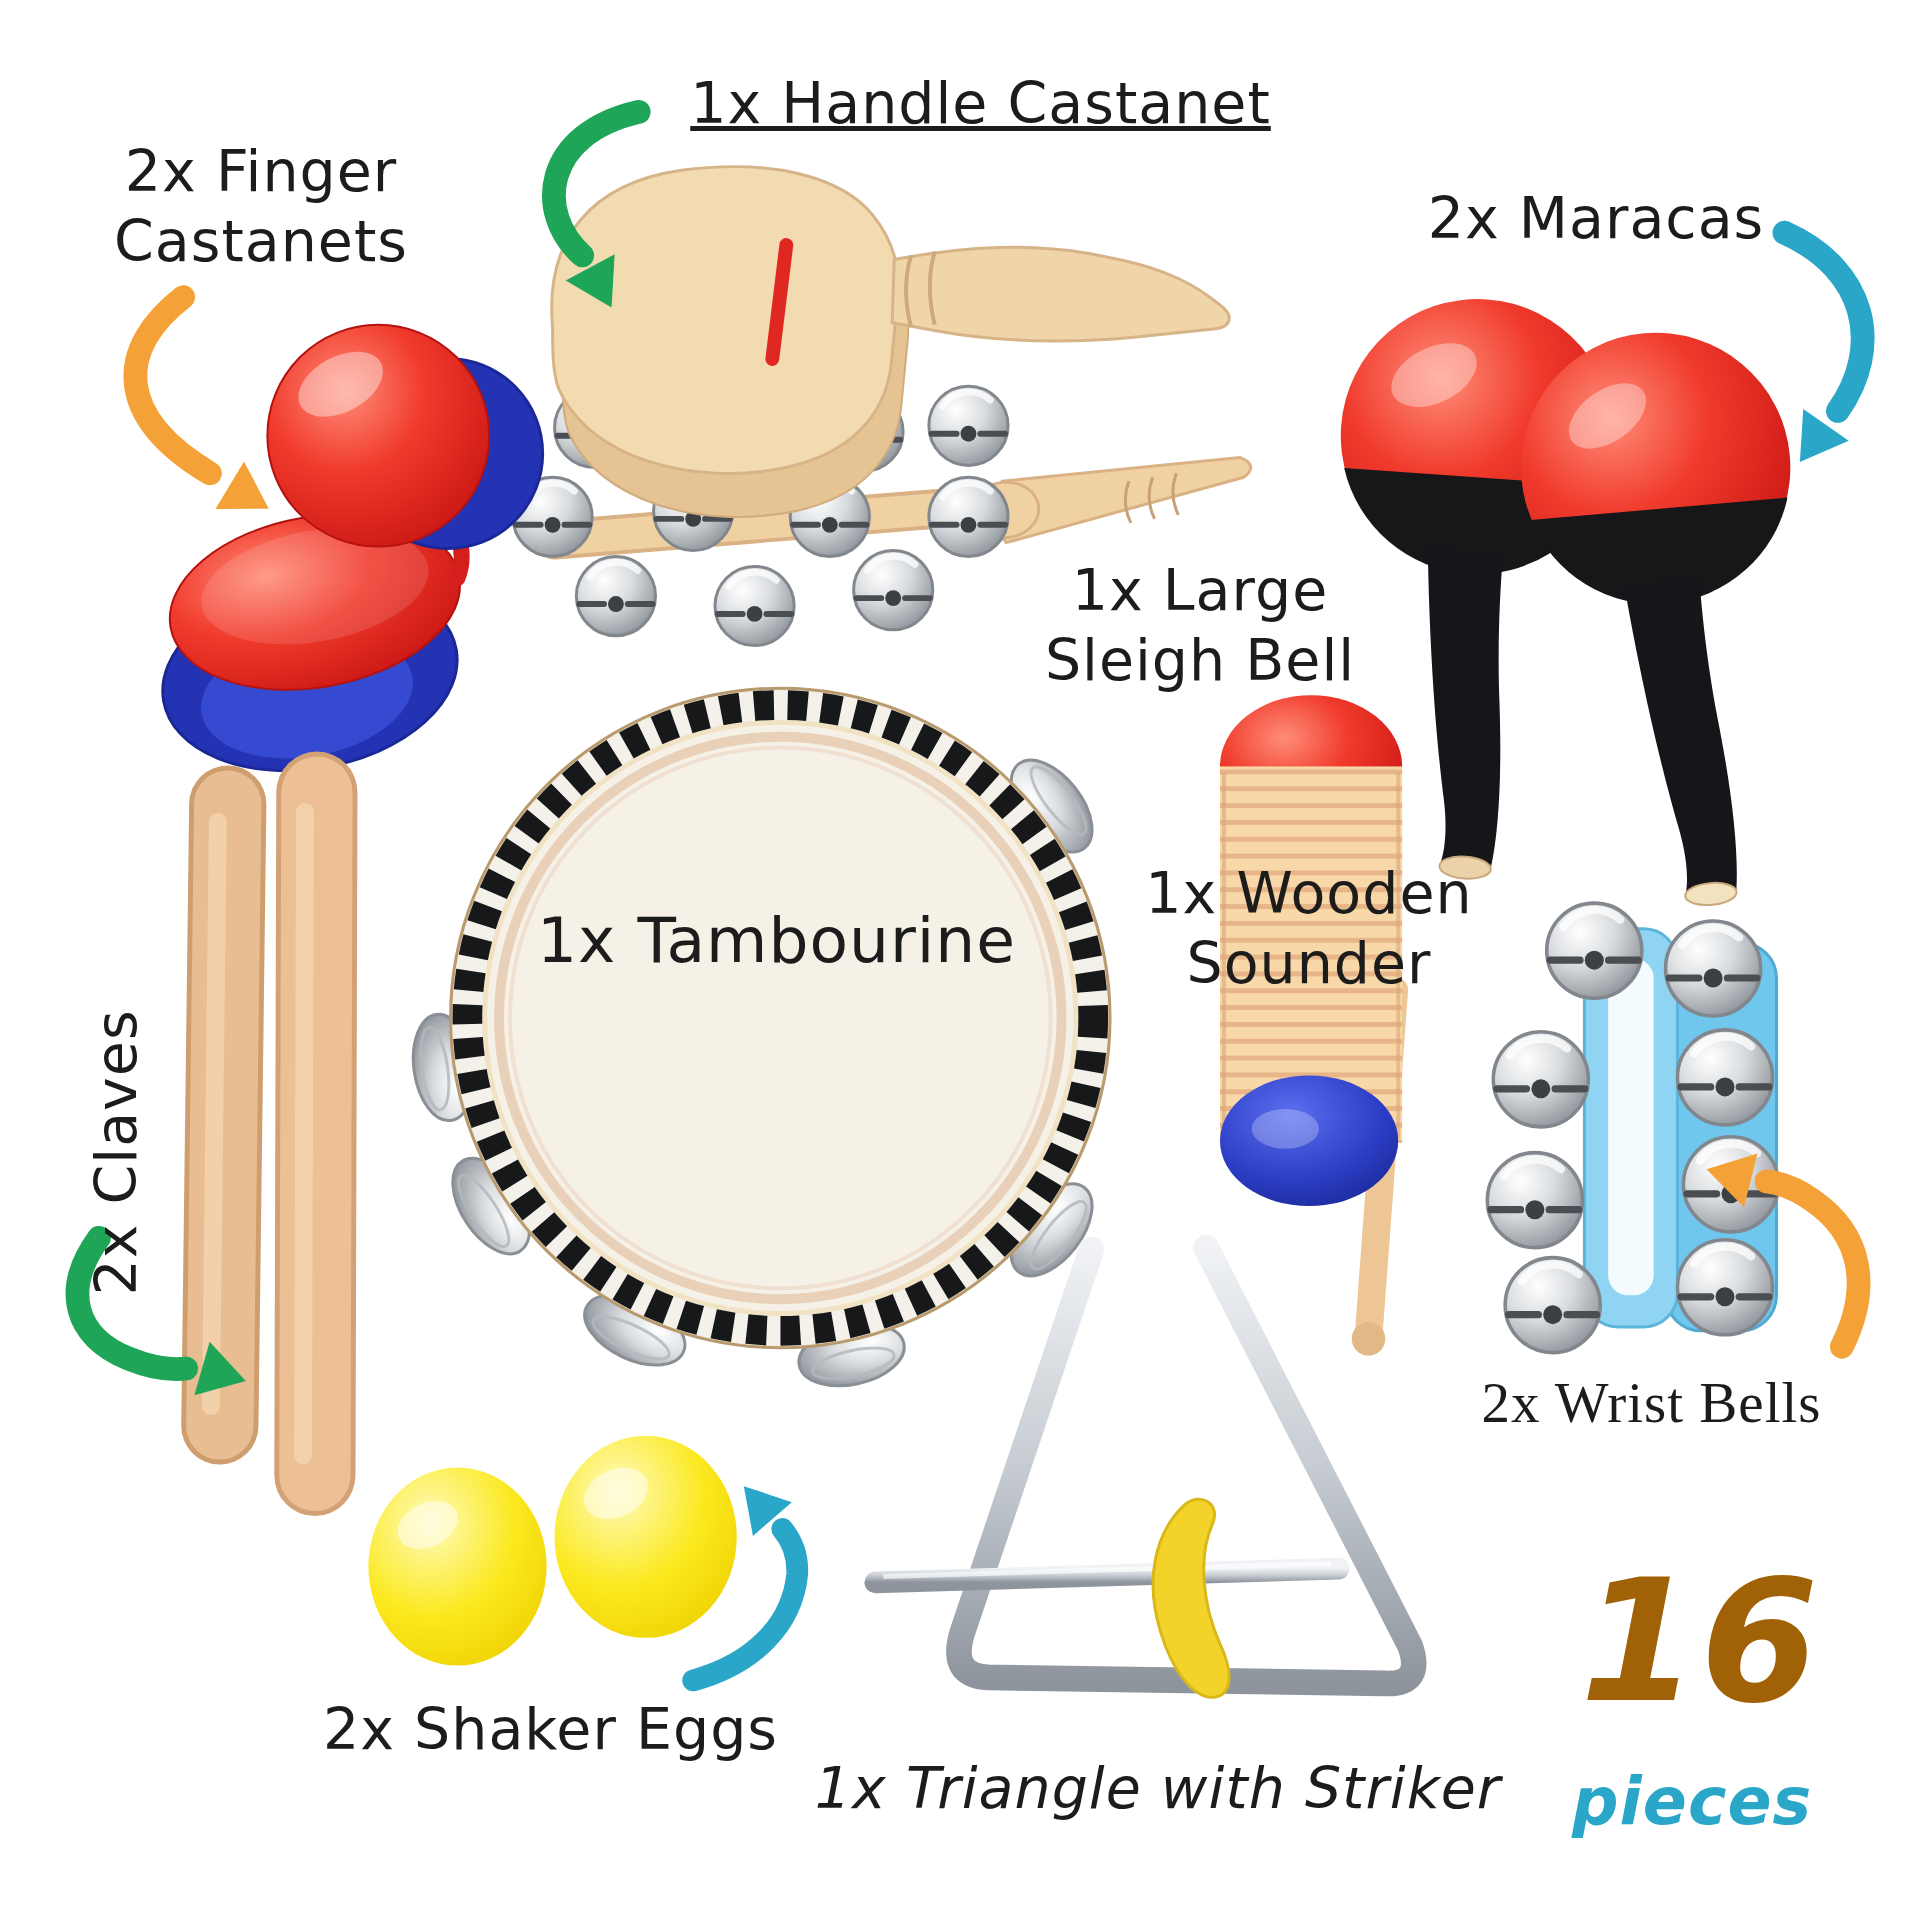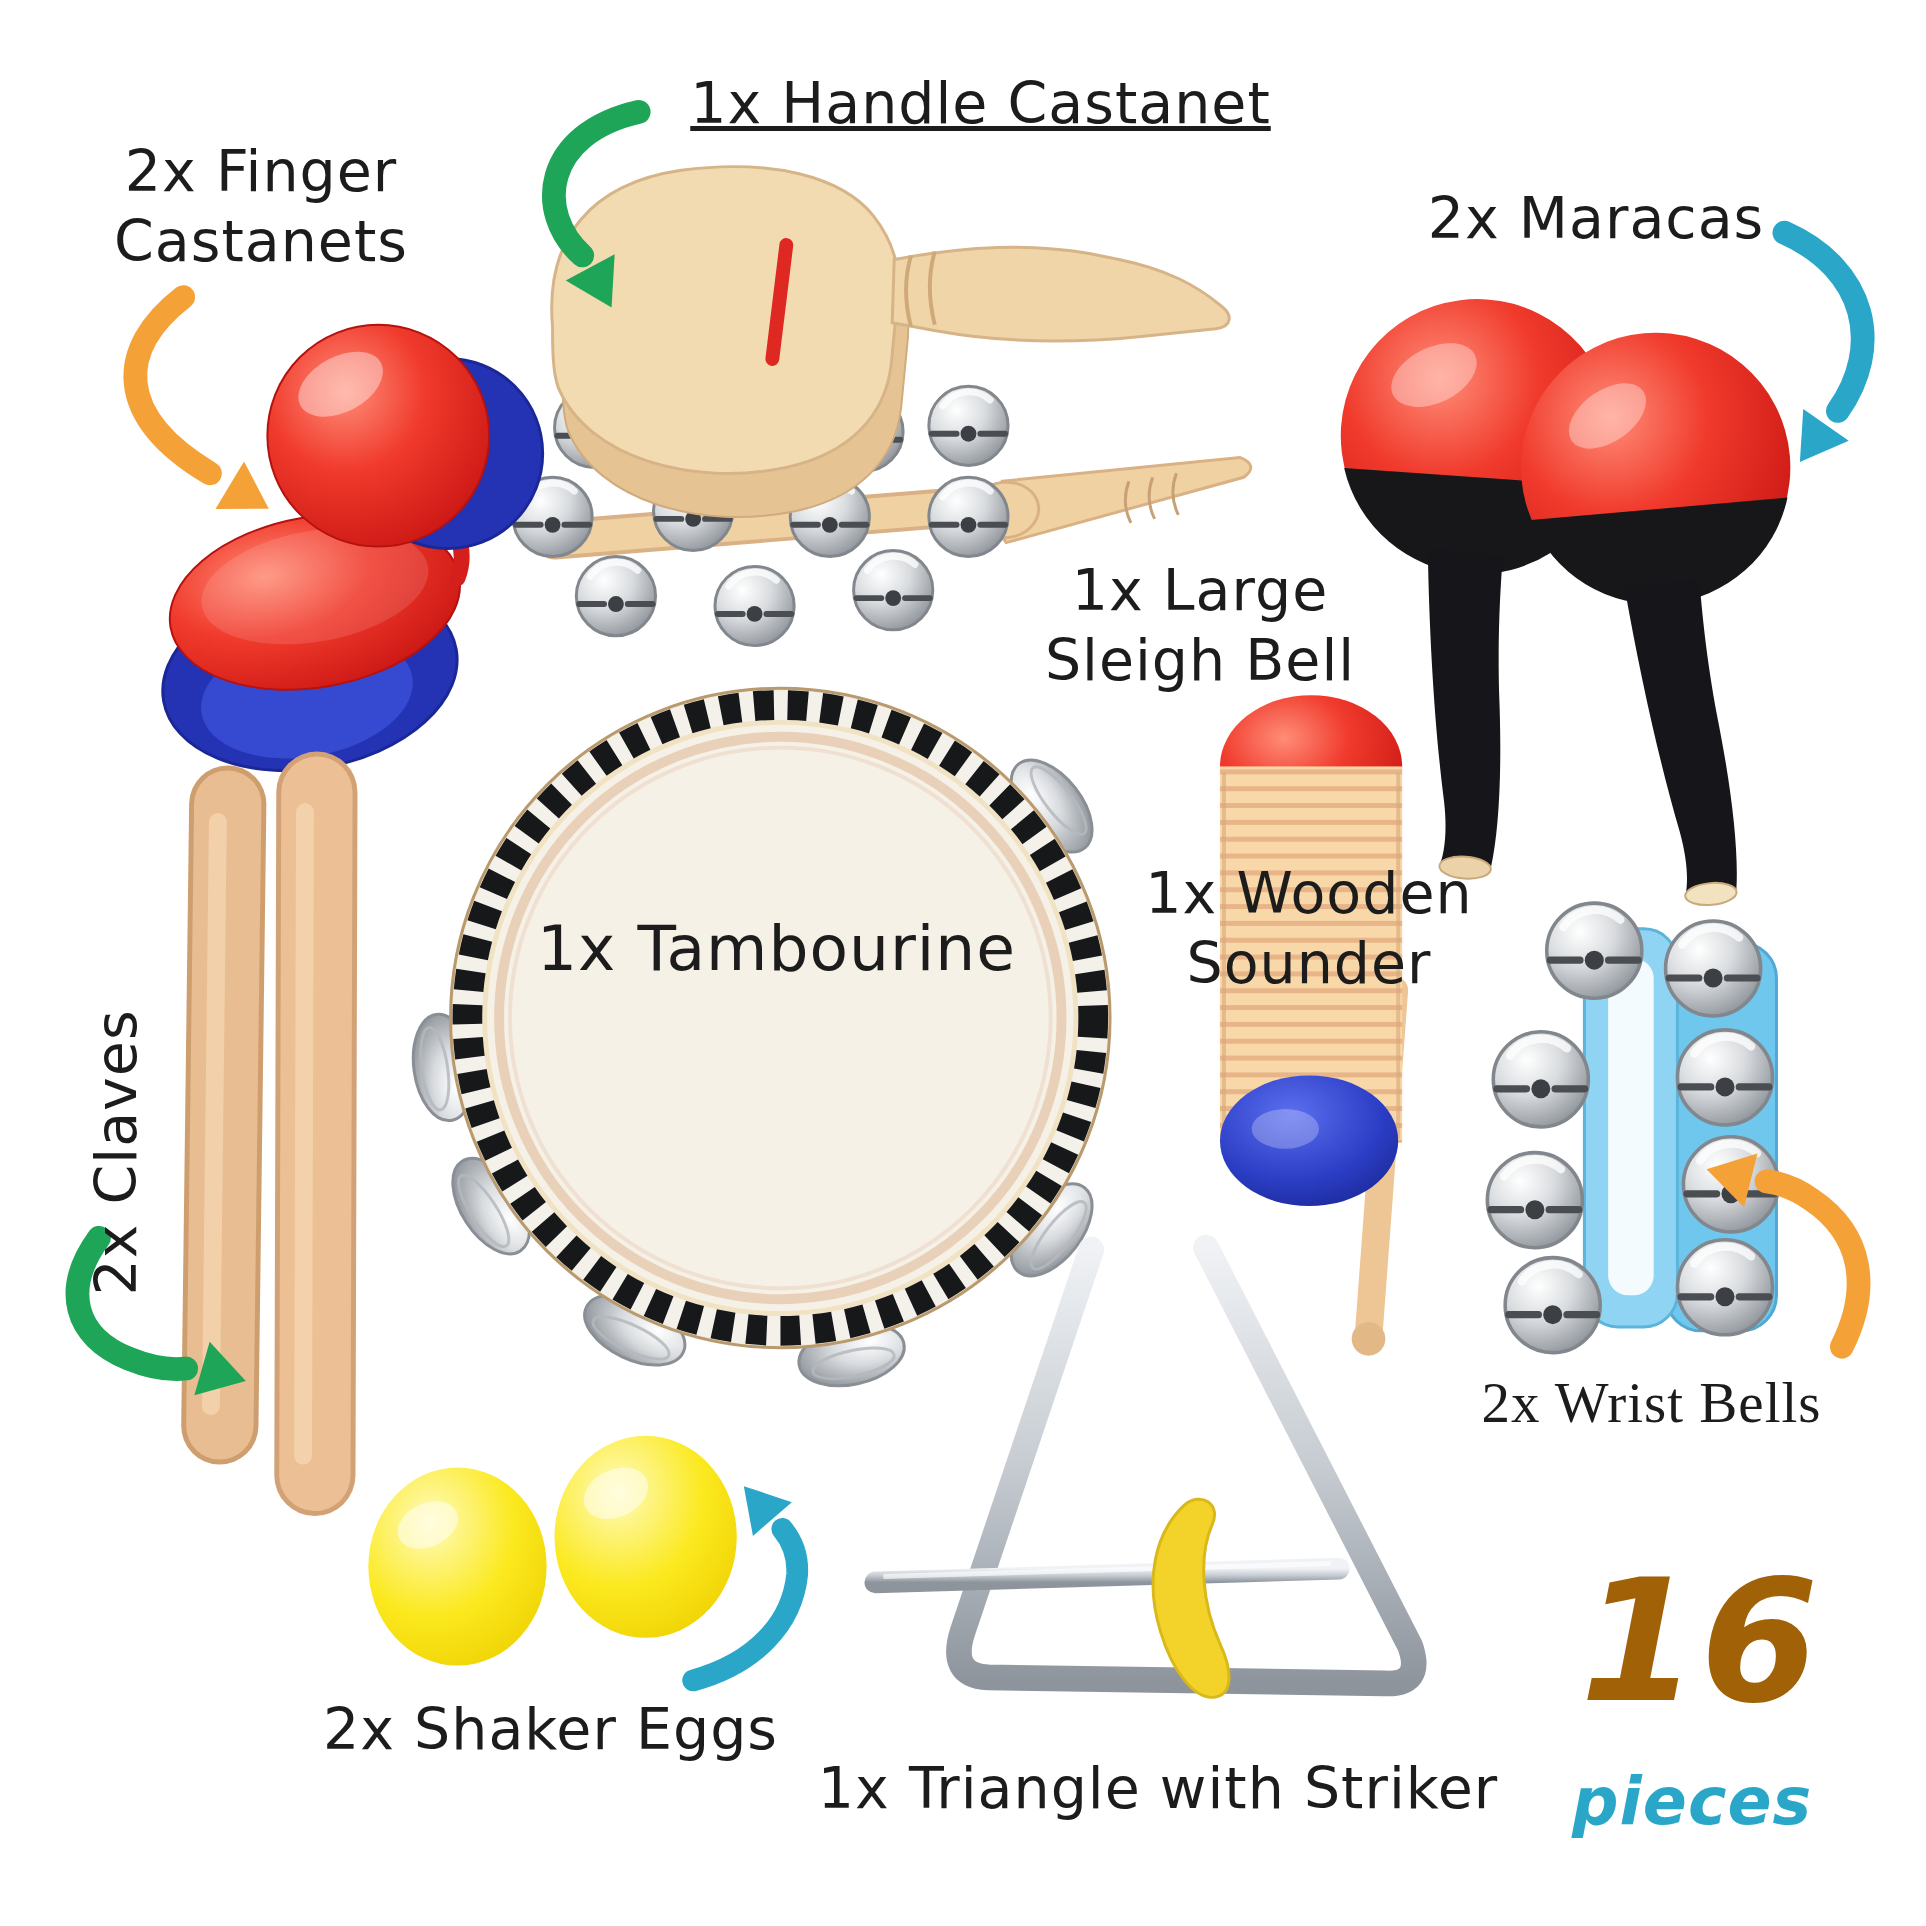--- a/index.html
+++ b/index.html
@@ -212,32 +212,32 @@
 
   <div class="lbl" style="left:644px;top:69px;width:673px;text-decoration:underline;">1x Handle Castanet</div>
 
   <div class="lbl" style="left:1413px;top:184px;width:366px;">2x Maracas</div>
 
   <div class="lbl" style="left:1012px;top:556px;width:376px;">
     <div>1x Large</div>
     <div>Sleigh Bell</div>
   </div>
 
-  <div class="lbl lbl-big" style="left:440px;top:903px;width:673px;margin-top:8px;">1x Tambourine</div>
+  <div class="lbl lbl-big" style="left:440px;top:903px;width:673px;">1x Tambourine</div>
 
   <div class="lbl" style="left:1121px;top:859px;width:376px;">
     <div>1x Wooden</div>
     <div>Sounder</div>
   </div>
 
   <div class="lbl lbl-rot" style="left:-87px;top:1113px;width:416px;height:79px;">2x Claves</div>
 
   <div class="lbl" style="left:1414px;top:1368px;width:475px;font-family:Liberation Serif, serif;">2x Wrist Bells</div>
 
   <div class="lbl" style="left:293px;top:1695px;width:515px;">2x Shaker Eggs</div>
 
-  <div class="lbl" style="left:772px;top:1754px;width:772px;">1x Triangle with Striker</div>
+  <div class="lbl" style="left:772px;top:1754px;width:772px;font-style:italic;">1x Triangle with Striker</div>
 
   <div class="badge-num" style="left:1580px;top:1556px;width:218px;">16</div>
   <div class="badge-word" style="left:1572px;top:1727px;width:238px;margin-top:42px;">pieces</div>
 
 </div>
 
 
 </body></html>

